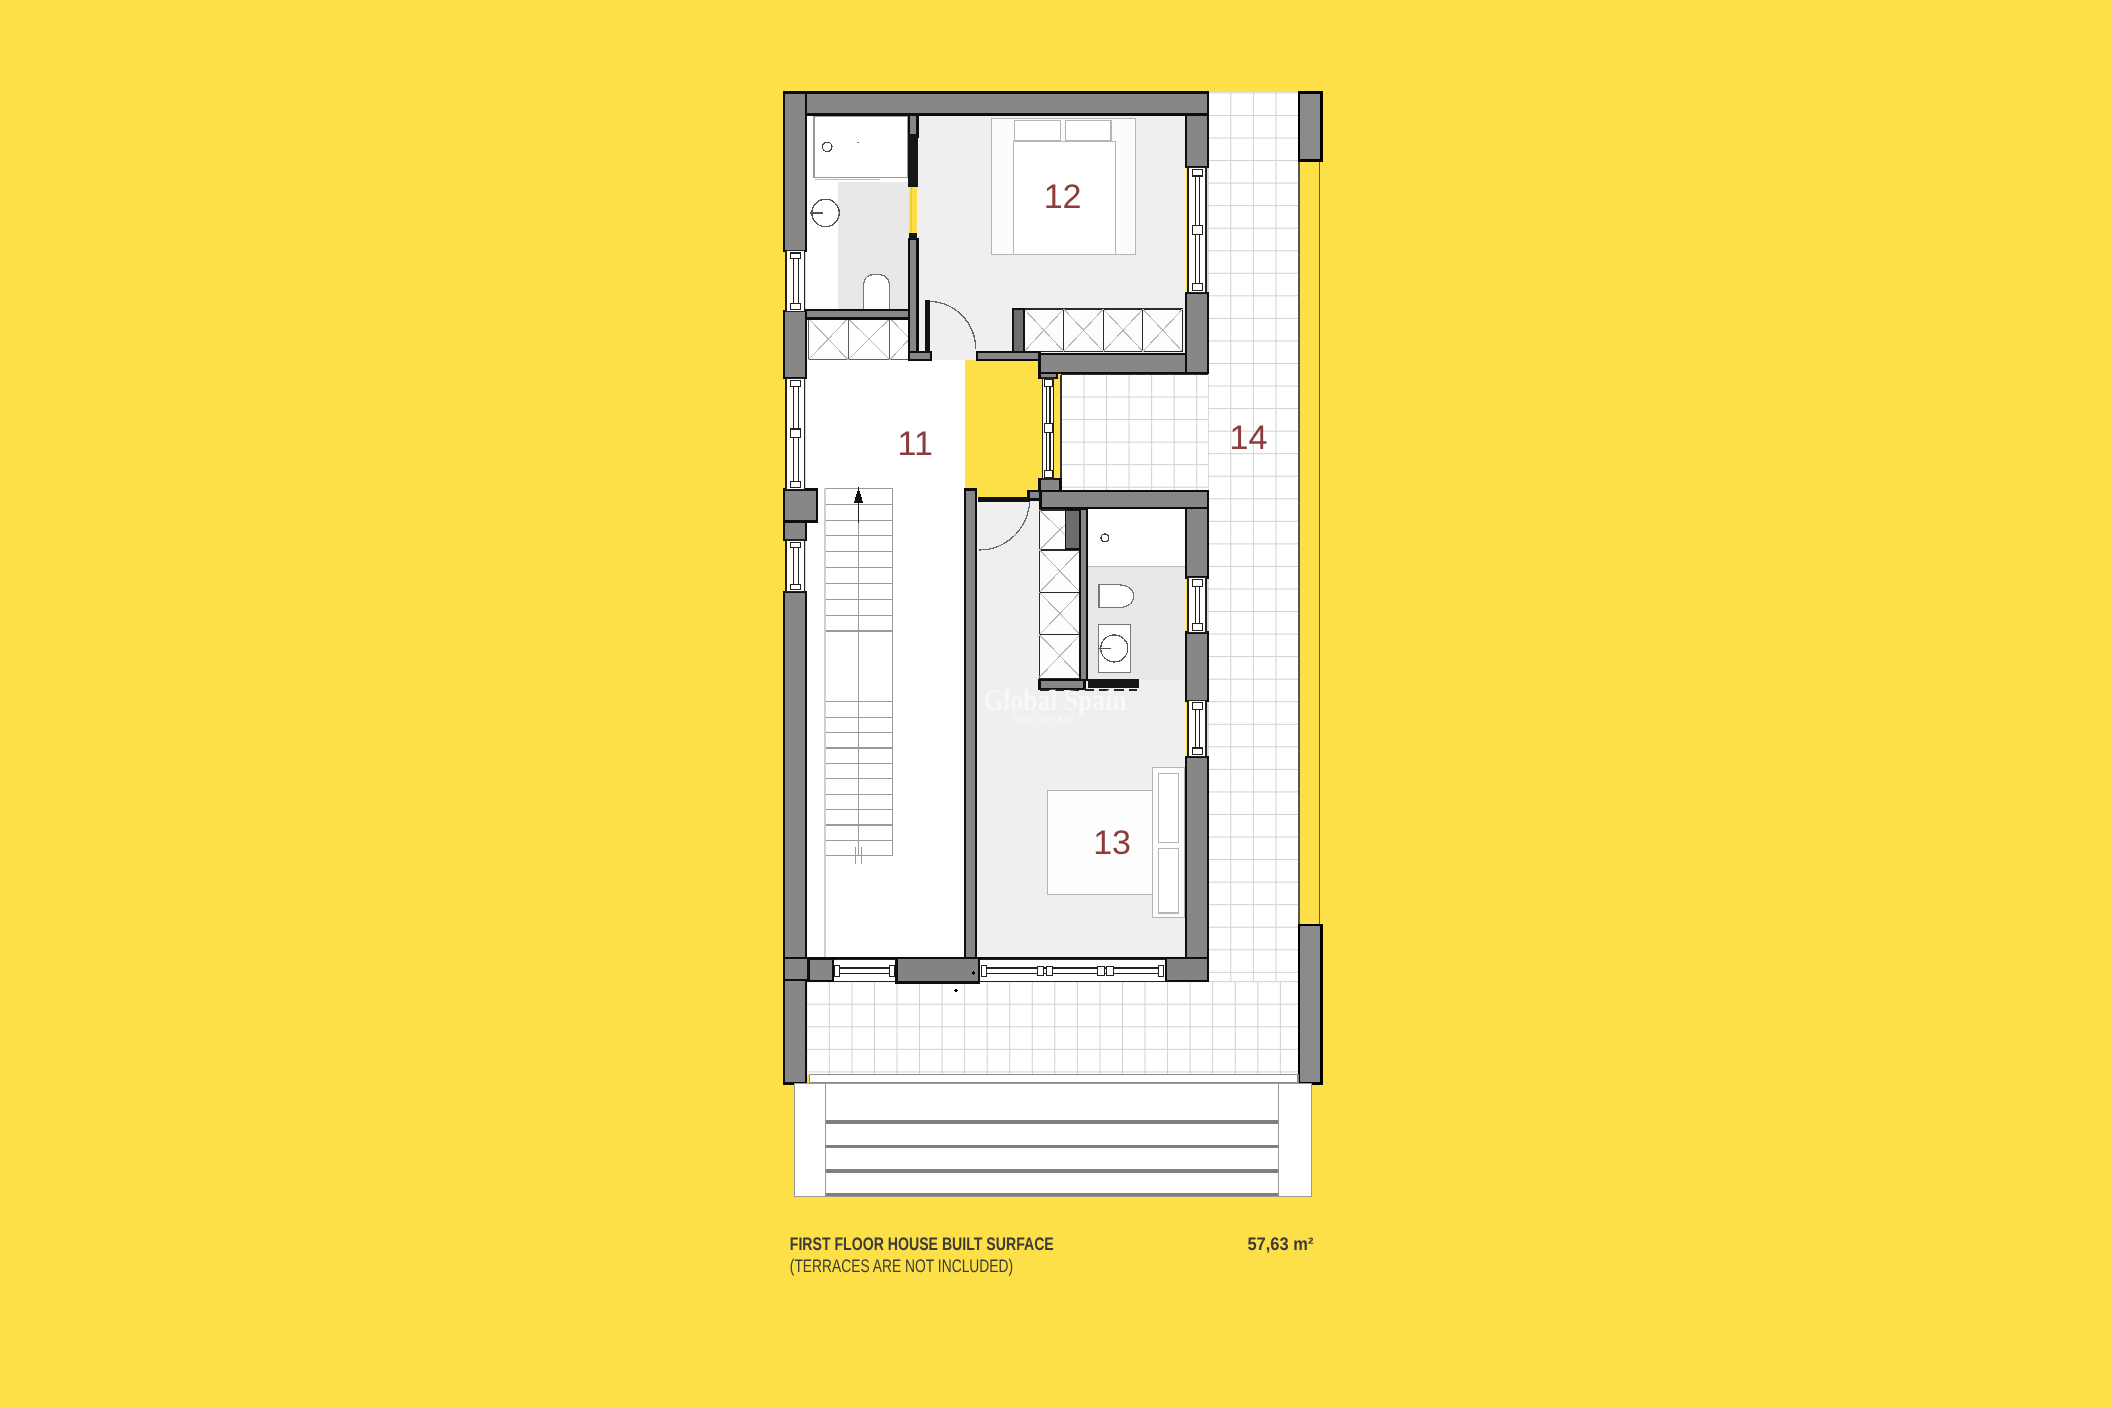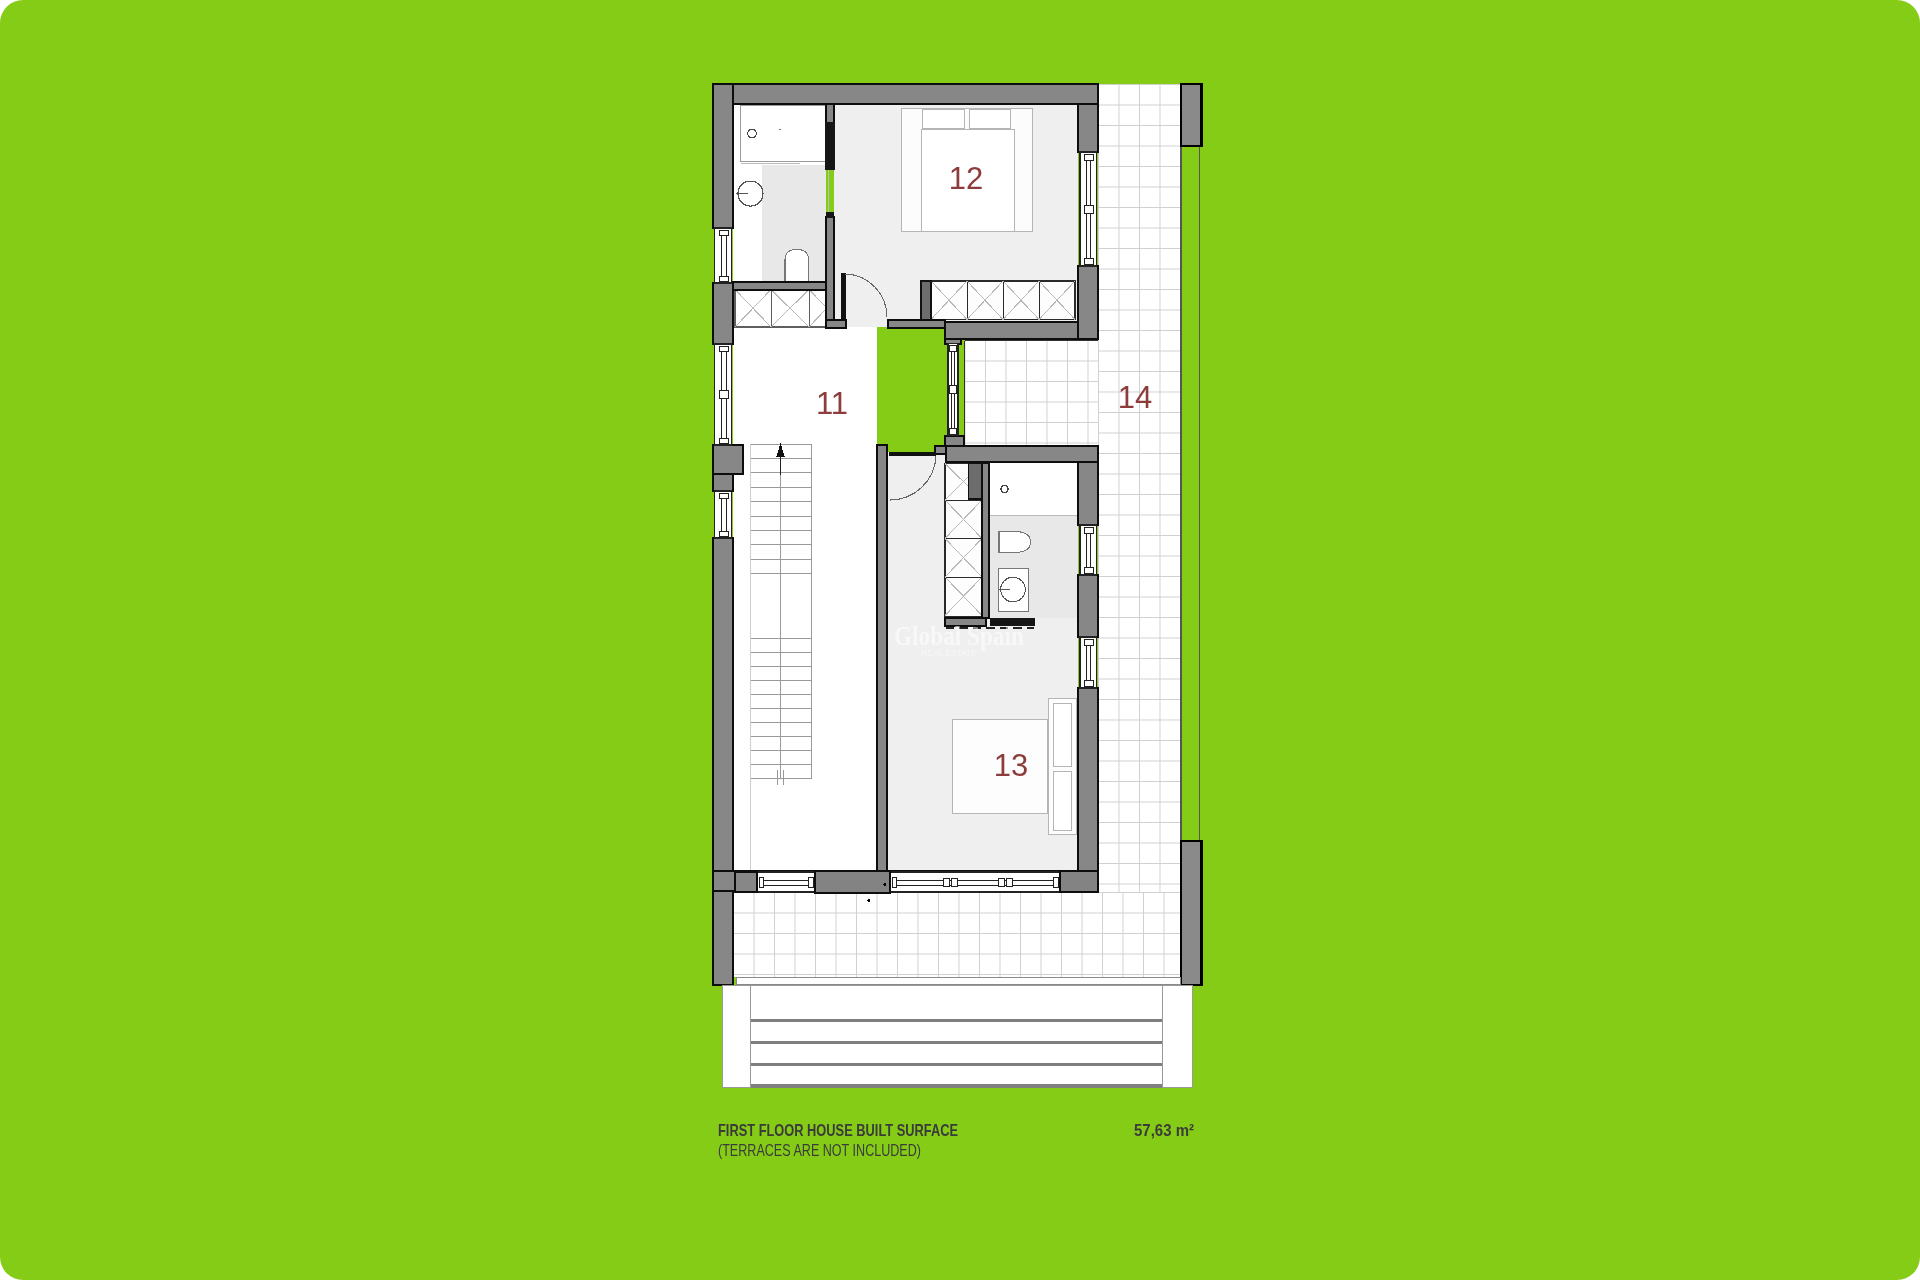--- a/index.html
+++ b/index.html
@@ -1,17 +1,17 @@
 <!DOCTYPE html>
 <html><head>
 <meta charset="utf-8">
 <style>
   html,body{margin:0;padding:0;background:#ffffff;}
-  #page{width:1920px;height:1280px;position:relative;overflow:hidden;background:#84cc16;
-        font-family:"Liberation Sans", sans-serif;border-radius:23px;}
+  #page{width:1920px;height:1280px;position:relative;overflow:hidden;background:#fde047;
+        font-family:"Liberation Sans", sans-serif;}
 </style>
 </head>
 <body>
 <div id="page">
 <svg width="1920" height="1280" viewBox="0 0 1920 1280" shape-rendering="crispEdges">
 <defs>
   <pattern id="tileA" width="20.5" height="20.5" patternUnits="userSpaceOnUse" patternTransform="translate(1098,84)">
     <rect width="20.5" height="20.5" fill="#ffffff"></rect>
     <path d="M0 0H20.5M0 0V20.5" stroke="#d0d0d0" stroke-width="1" fill="none"></path>
   </pattern>

